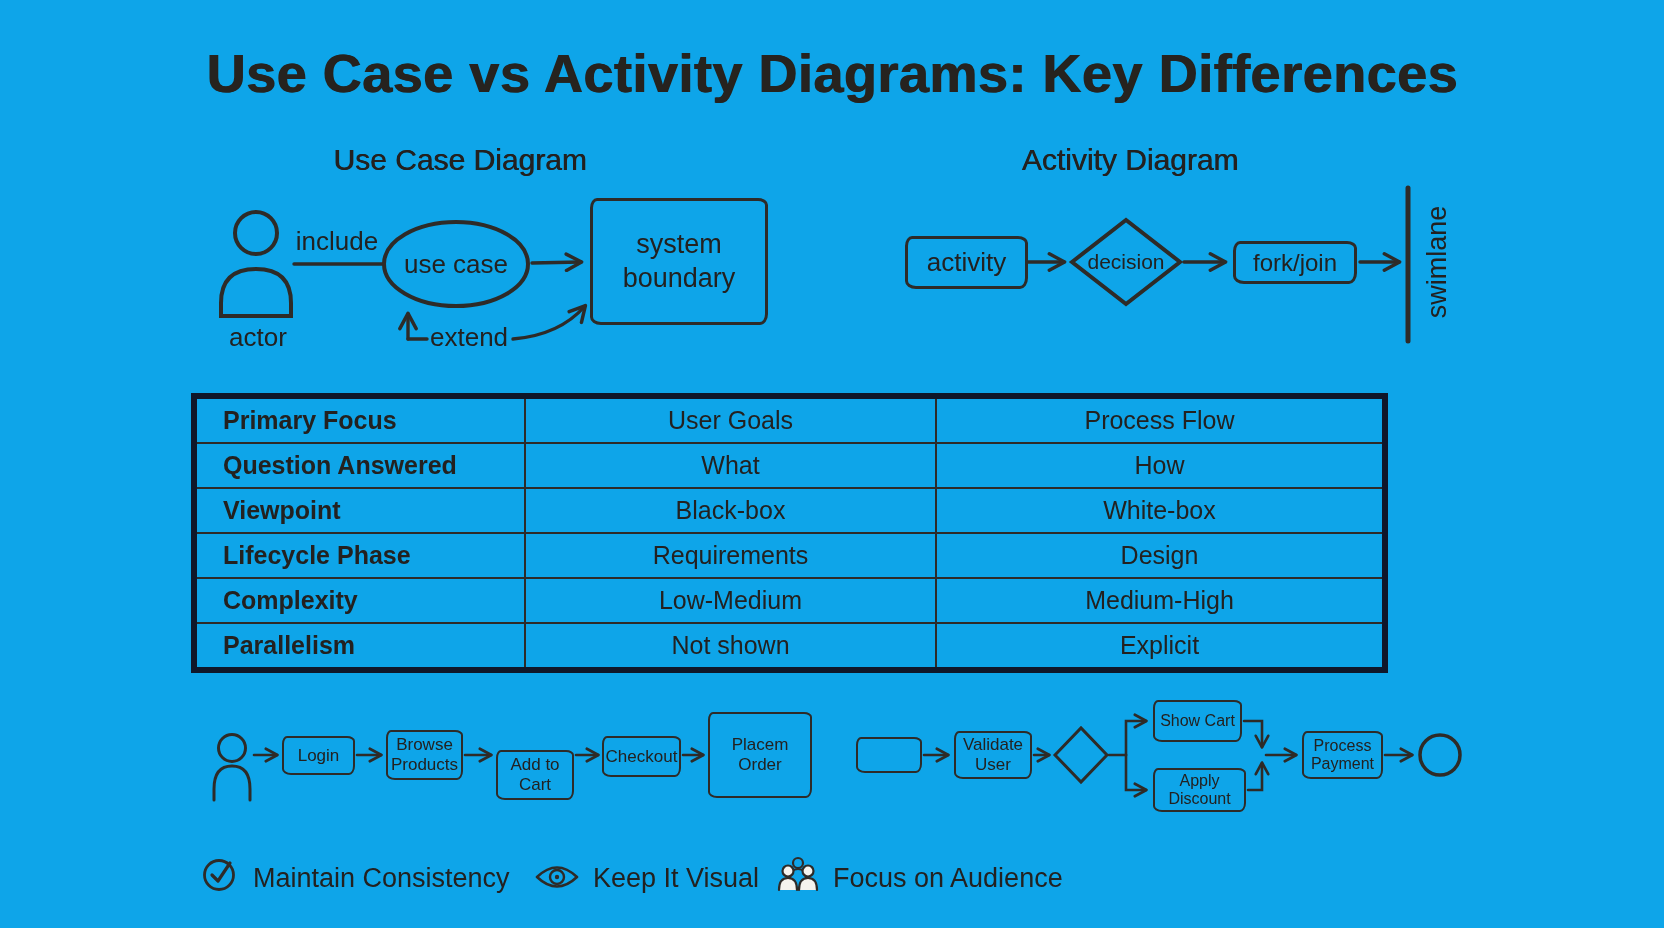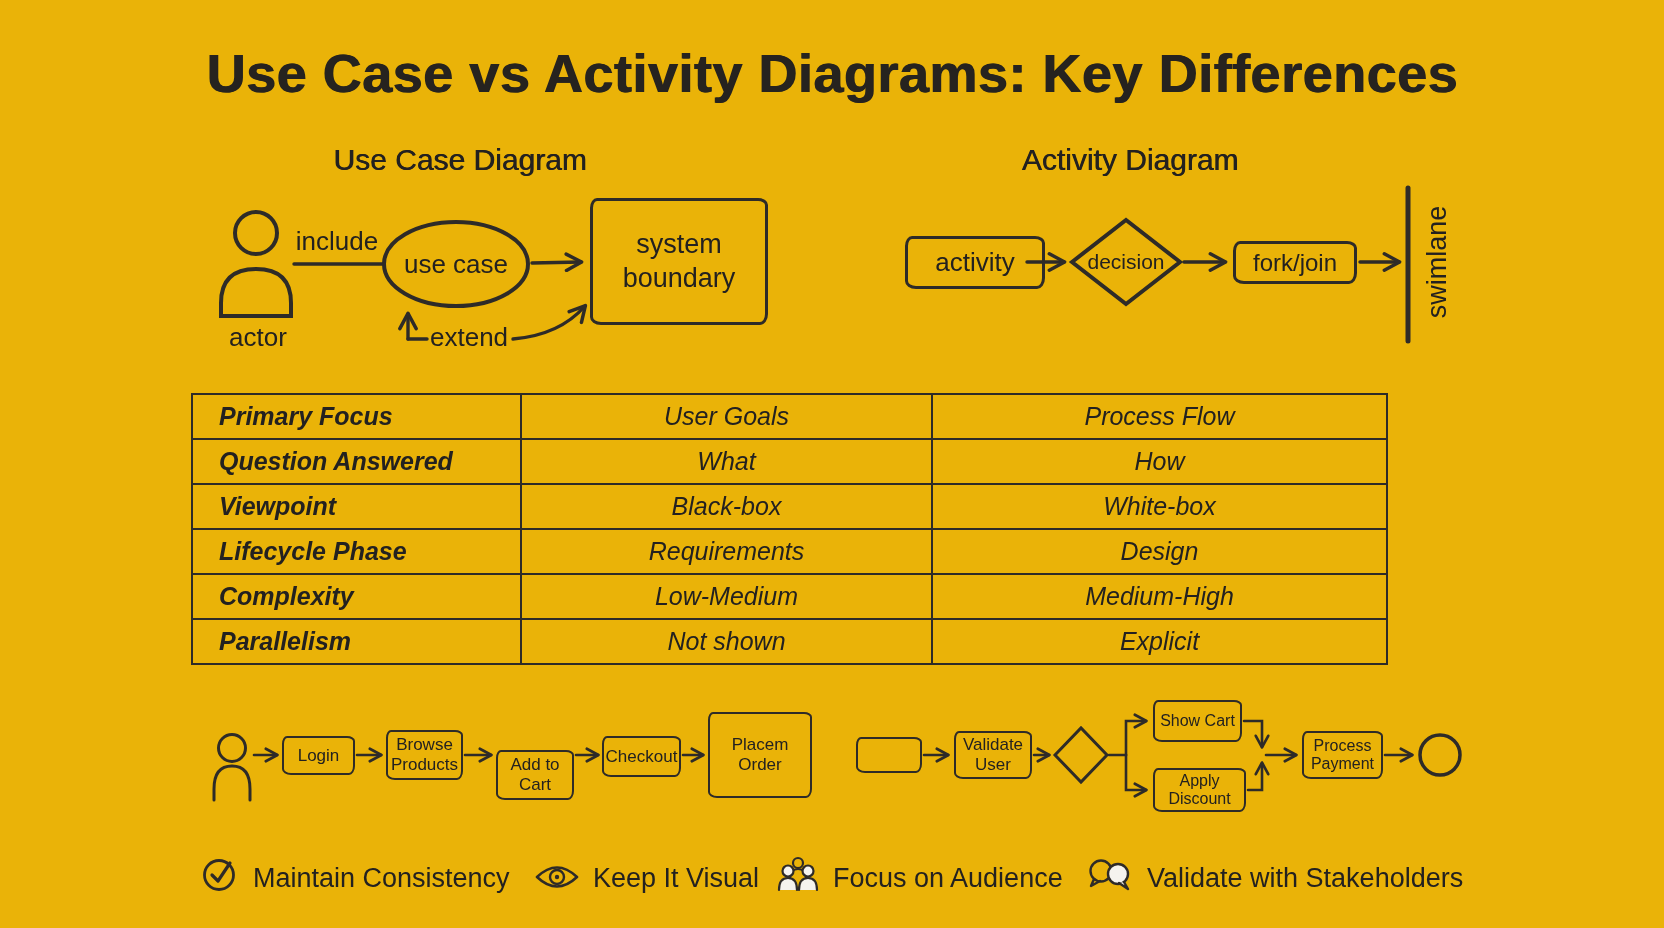--- a/index.html
+++ b/index.html
@@ -1,36 +1,36 @@
 <!DOCTYPE html>
 <html><head>
 <meta charset="utf-8">
 <style>
   html,body{margin:0;padding:0;background:#f5f3ee;}
-  .stage{position:relative;width:1664px;height:928px;background:#eab308;
+  .stage{position:relative;width:1664px;height:928px;background:#0ea5e9;
          font-family:"Liberation Sans",sans-serif;color:#232120;overflow:hidden;}
   .abs{position:absolute;}
   .title{left:0;top:42px;width:100%;text-align:center;font-size:54px;font-weight:bold;
          color:#26231f;text-shadow:1px 0 0 #26231f;letter-spacing:.5px;}
   .panel-heading{font-size:30px;font-weight:normal;text-align:center;text-shadow:.6px 0 0 #26231f;}
   .lbl{font-size:26px;text-align:center;white-space:nowrap;}
   .sketch{border:3px solid #2e2b28;border-radius:7px 10px 8px 11px/10px 7px 11px 8px;
           display:flex;align-items:center;justify-content:center;text-align:center;
           background:transparent;box-sizing:border-box;}
   .flowbox{border-width:2.5px;border-radius:5px 8px 6px 9px/8px 5px 9px 6px;
            font-size:17px;line-height:1.15;padding:2px;}
   .node-label{display:flex;align-items:center;justify-content:center;text-align:center;}
   .rot{transform:rotate(-90deg);transform-origin:center center;}
   svg.layer{position:absolute;left:0;top:0;}
   .cmp{position:absolute;left:191px;top:393px;width:1197px;border-collapse:collapse;table-layout:fixed;}
   .cmp th,.cmp td{border:2.5px solid #2e2b28;height:43px;font-size:25px;padding:0;}
   .cmp th{text-align:left;padding-left:26px;font-weight:bold;width:301px;}
   .cmp td{text-align:center;}
   .cmp td.c2{width:409px;}
-  .cmp{border:1px solid #0f172a;font-style:italic;}
+  .cmp{border:6px solid #0f172a;}
   .tip{display:flex;align-items:flex-end;gap:13px;height:48px;}
   .tip-label{font-size:27px;white-space:nowrap;}
 </style>
 </head>
 <body>
 
 <div class="stage">
 
   <svg class="layer" width="1664" height="928" viewBox="0 0 1664 928">
     <defs>
@@ -89,21 +89,21 @@
 
   <div class="abs panel-heading" style="left:280px;top:143px;width:360px;">Use Case Diagram</div>
   <div class="abs panel-heading" style="left:950px;top:143px;width:360px;">Activity Diagram</div>
 
   <div class="abs lbl" style="left:287px;top:226px;width:100px;">include</div>
   <div class="abs lbl" style="left:396px;top:249px;width:120px;">use case</div>
   <div class="abs lbl" style="left:216px;top:322px;width:84px;">actor</div>
   <div class="abs lbl" style="left:430px;top:322px;width:90px;text-align:left;">extend</div>
   <div class="abs sketch" style="left:590px;top:198px;width:178px;height:127px;font-size:27px;line-height:1.25;">system boundary</div>
 
-  <div class="abs sketch" style="left:905px;top:236px;width:140px;height:53px;font-size:26px;">activity</div>
+  <div class="abs sketch" style="left:905px;top:236px;width:123px;height:53px;font-size:26px;">activity</div>
   <div class="abs node-label" style="left:1076px;top:250px;width:100px;height:24px;font-size:21px;">decision</div>
   <div class="abs sketch" style="left:1233px;top:241px;width:124px;height:43px;font-size:24px;">fork/join</div>
   <div class="abs node-label rot" style="left:1352px;top:245px;width:170px;height:34px;font-size:27px;">swimlane</div>
 
   <table class="cmp">
     <tbody>
         <tr>
       <th>Primary Focus</th>
       <td class="c2">User Goals</td>
       <td>Process Flow</td>
@@ -172,25 +172,14 @@
 
   <div class="abs tip" style="left:534px;top:846px;">
     <svg width="46" height="34" viewBox="0 0 46 34">
       <path d="M3,17 Q23,-2 43,17 Q23,36 3,17 Z" fill="none" stroke="#2e2b28" stroke-width="2.6" stroke-linejoin="round"></path>
       <circle cx="23" cy="17" r="7" fill="none" stroke="#2e2b28" stroke-width="2.4"></circle>
       <circle cx="23" cy="17" r="2.2" fill="#2e2b28"></circle>
     </svg>
     <span class="tip-label">Keep It Visual</span>
   </div>
 
-  <div class="abs tip" style="left:1086px;top:846px;">
-    <svg width="48" height="38" viewBox="0 0 48 38">
-      <g fill="none" stroke="#2e2b28" stroke-width="2.4" stroke-linecap="round" stroke-linejoin="round">
-        <circle cx="15" cy="15" r="10.5"></circle>
-        <path d="M8,23 L5,30 L14,25"></path>
-        <circle cx="32" cy="18" r="10" fill="#f5f3ee"></circle>
-        <path d="M38,26 L42,33 L33,27" fill="#f5f3ee"></path>
-      </g>
-    </svg>
-    <span class="tip-label">Validate with Stakeholders</span>
-  </div>
 
 </div>
 
 </body></html>

